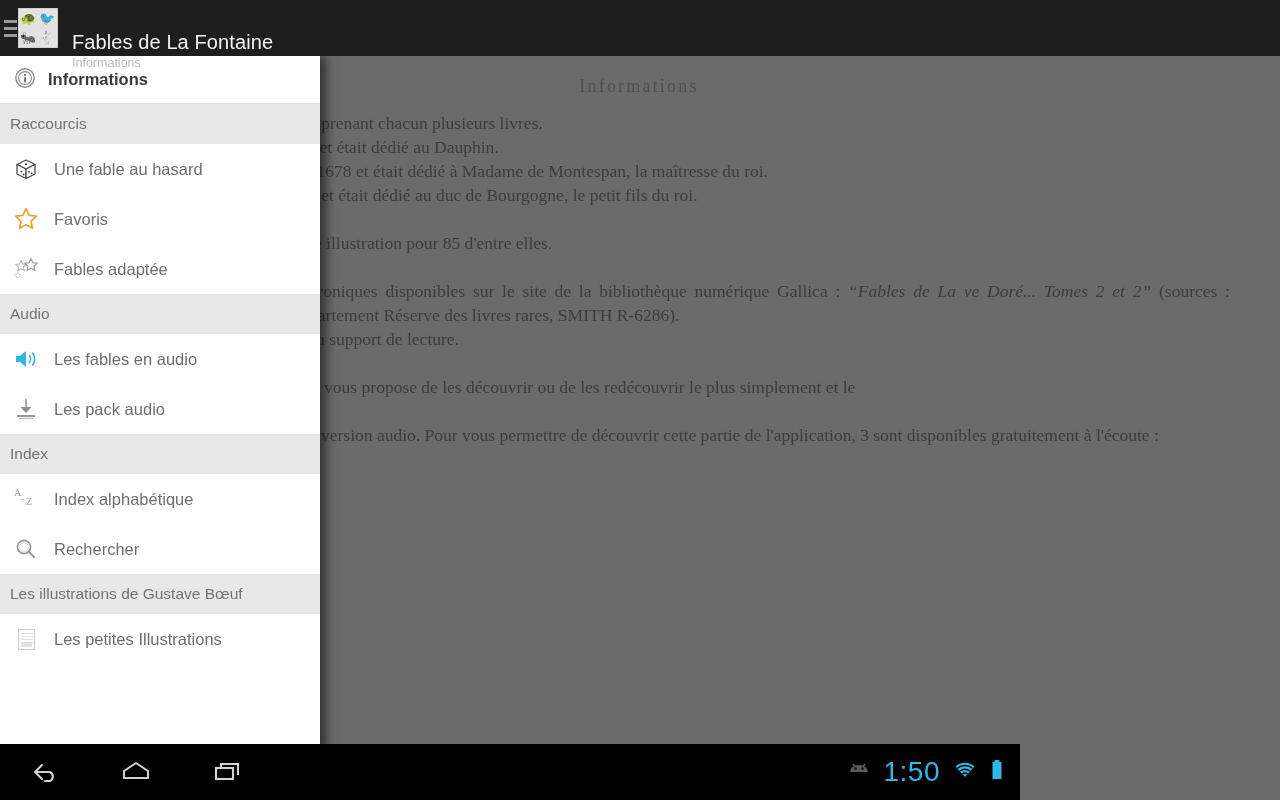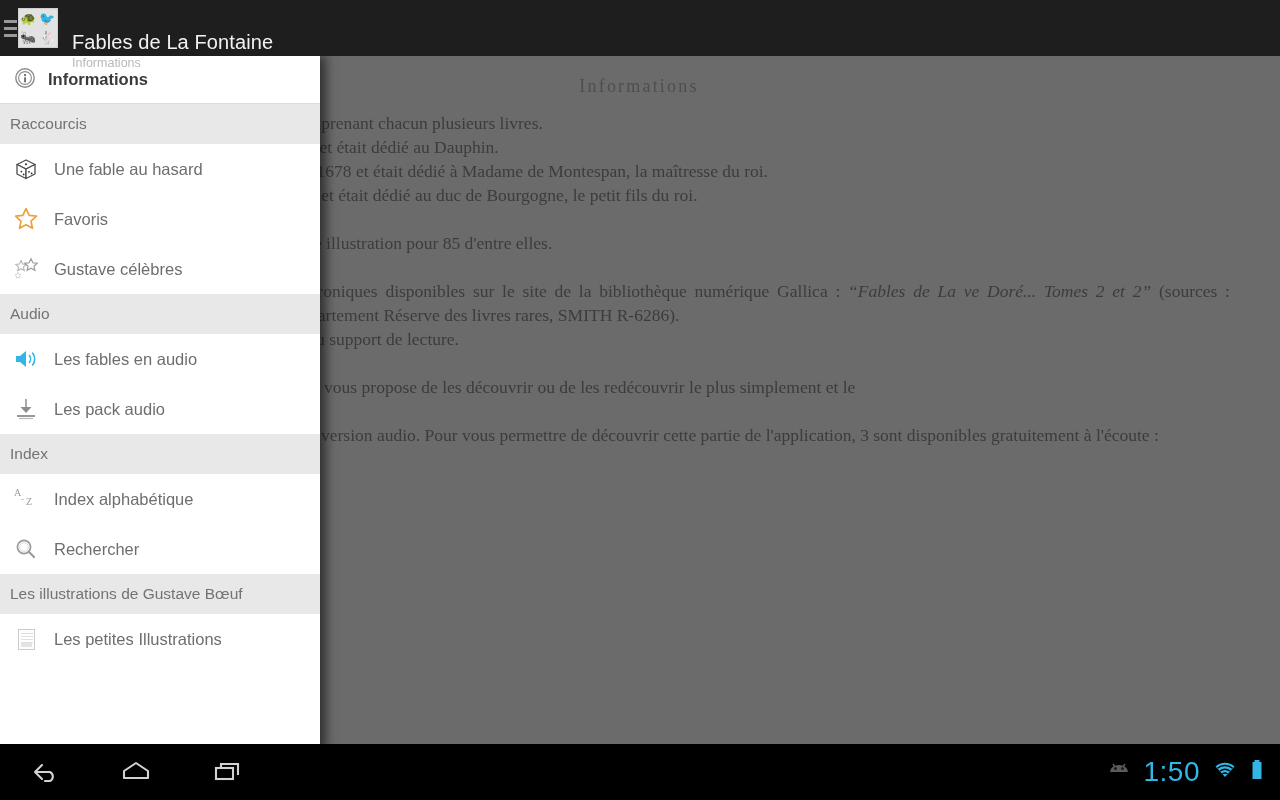--- a/index.html
+++ b/index.html
@@ -172,21 +172,21 @@
     color: #9a9a9a; font-size: 10px;
     font-family: "Liberation Serif", serif;
   }
   .az .a { position: absolute; left: 1px; top: 0px; }
   .az .dash { position: absolute; left: 8px; top: 7px; font-size: 9px; }
   .az .z { position: absolute; left: 13px; top: 9px; }
 
   
   #sysbar {
     position: absolute; left: 0; bottom: 0;
-    width: 1280px; height: 56px;
+    width: 1020px; height: 56px;
     background: #000000;
     display: flex; align-items: center;
     z-index: 50;
   }
   #sysbar .navbtns {
     display: flex; align-items: center; gap: 52px;
     margin-left: 24px;
   }
   #sysbar .navbtn {
     width: 40px; height: 40px;
@@ -263,21 +263,21 @@
           <span class="txt">Favoris</span>
         </div>
         <div class="nav-item">
           <span class="ico">
             <svg width="28" height="26" viewBox="0 0 28 26">
               <path d="M9 4.5 L10.6 8 L14.3 8.4 L11.5 10.9 L12.3 14.6 L9 12.7 L5.7 14.6 L6.5 10.9 L3.7 8.4 L7.4 8 Z" fill="none" stroke="#b5b5b5" stroke-width="1.1"></path>
               <path d="M19 2.8 L20.9 6.8 L25.2 7.3 L22 10.2 L22.9 14.4 L19 12.3 L15.1 14.4 L16 10.2 L12.8 7.3 L17.1 6.8 Z" fill="none" stroke="#9d9d9d" stroke-width="1.2"></path>
               <path d="M6 16.4 L6.9 18.4 L9 18.7 L7.5 20.1 L7.9 22.2 L6 21.2 L4.1 22.2 L4.5 20.1 L3 18.7 L5.1 18.4 Z" fill="none" stroke="#d2d2d2" stroke-width="0.9"></path>
             </svg>
           </span>
-          <span class="txt">Gustave célèbres</span>
+          <span class="txt">Fables adaptée</span>
         </div>
         <div class="section-header">
           <span>Audio</span>
         </div>
         <div class="nav-item">
           <span class="ico">
             <svg width="26" height="24" viewBox="0 0 26 24">
               <path d="M3 9 H7 L13 4 V20 L7 15 H3 Z" fill="#33b5e5"></path>
               <path d="M16 8 a6 6 0 0 1 0 8" fill="none" stroke="#33b5e5" stroke-width="1.6"></path>
               <path d="M19.3 5.5 a10 10 0 0 1 0 13" fill="none" stroke="#33b5e5" stroke-width="1.6"></path>

